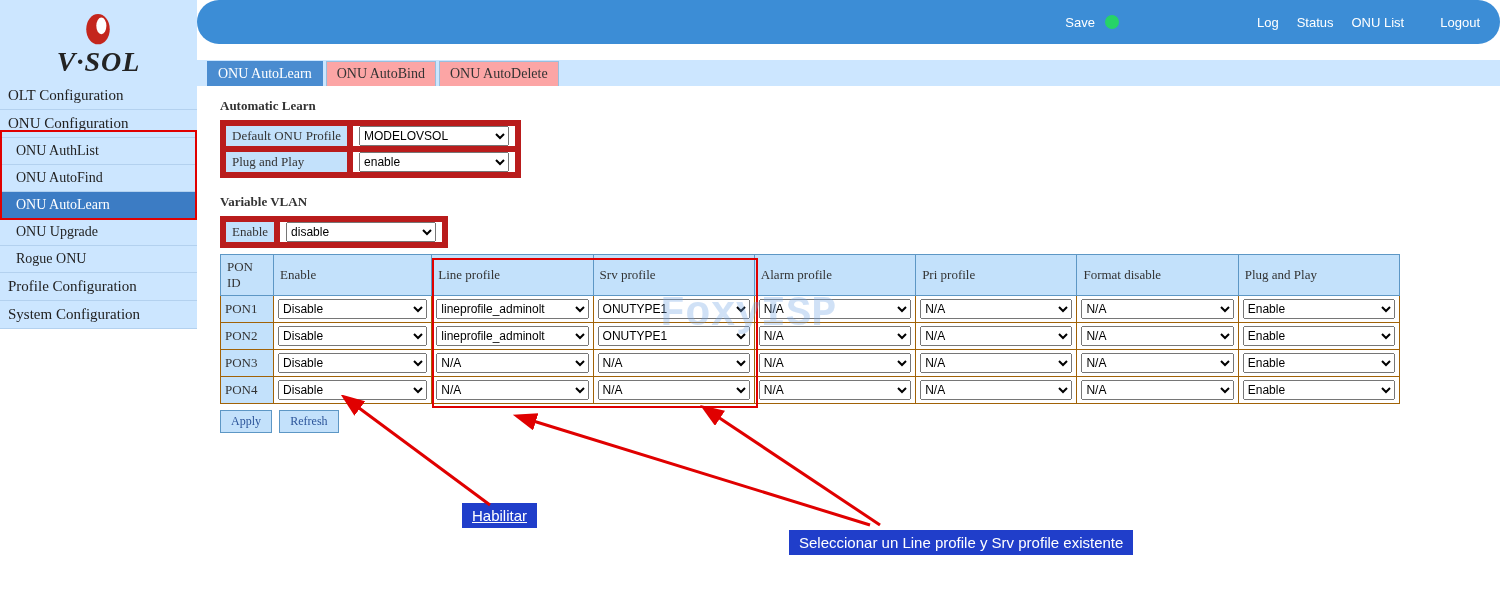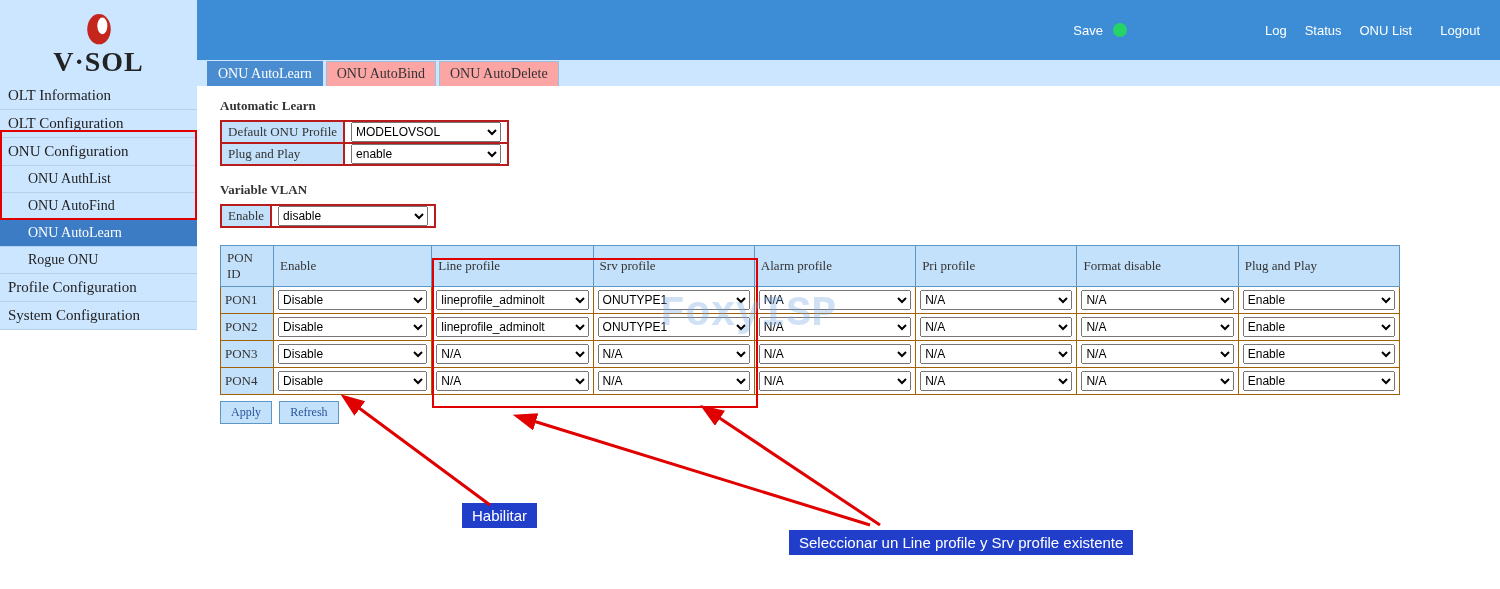--- a/index.html
+++ b/index.html
@@ -10,55 +10,55 @@
     color: #333;
     background: #fff;
     width: 1500px;
     height: 589px;
     position: relative;
     overflow: hidden;
   }
   
   .topbar {
     position: absolute;
-    left: 197px; right: 0; top: 0; height: 60px;
+    left: 197px; right: 0; top: 0; height: 44px;
     background: #3c8dd6;
     color: #fff;
     display: flex; align-items: center; justify-content: flex-end;
-    padding-right: 20px; gap: 18px;
+    padding-right: 20px; gap: 18px; border-radius: 27px;
   }
   .topbar .save-wrap { display:flex; align-items:center; gap:10px; margin-right:120px;}
   .topbar .dot { width:14px; height:14px; border-radius:50%; background:#26d367; display:inline-block;}
   .topbar a { color:#fff; text-decoration:none; font-size:13px; cursor:pointer;}
   
   .logo-area {
     position:absolute; left:0; top:0; width:197px; height:82px;
     background:#cce6ff; display:flex; align-items:center; justify-content:center;
     border-right:2px solid #e00000;
     border-top:2px solid #e00000;
     border-left:2px solid #e00000;
     border-bottom: none;
     border-color: transparent; 
   }
   .logo-area { border:none; background:#cce6ff;}
-  .logo-text { font-size:28px; font-weight:bold; color:#232323; letter-spacing:1px; font-family: "Times New Roman", serif;}
+  .logo-text { font-size:28px; font-weight:bold; color:#232323; letter-spacing:1px; font-family: "Times New Roman", serif; font-style: italic;}
   .sidebar {
     position:absolute; left:0; top:82px; width:197px;
     background:#cce6ff;
   }
   .sidebar .item {
     padding:5px 8px;
     border-bottom:1px solid #b3d1ef;
     font-family:"Times New Roman", serif;
     font-size:15px;
     cursor:pointer;
     color:#222;
     text-align:left;
   }
-  .sidebar .sub { padding-left:28px; font-size:14px; }
+  .sidebar .sub { padding-left:16px; font-size:14px; }
   .sidebar .active-sub { background:#3c7cc4; color:#fff; }
   
   .subbar {
     position:absolute; left:197px; top:60px; right:0; height:26px;
     background:#cce6ff; padding-left:10px; display:flex; align-items:flex-end;
   }
   .tabrow {
     display:flex; gap:3px; margin-top:2px;
   }
   .tab {
@@ -68,32 +68,32 @@
   }
   .tab.active { background:#4a8cd0; color:#fff; border-color:#4a8cd0;}
   .content {
     position:absolute; left:220px; top:92px; right:10px; font-family:"Times New Roman", serif;
   }
   .section-title { font-weight:bold; margin:6px 0; font-size:13px;}
   table.cfg {
     border-collapse:collapse; margin-top:4px;
   }
   table.cfg td, table.cfg th {
-    border:2px solid #b91c1c;
+    border:6px solid #b91c1c;
     padding:0 6px;
     background:#c3e1fb;
     font-weight:normal;
     text-align:left;
     font-size:13px;
   }
   table.cfg td.ctrl { background:#fff;text-decoration:underline;}
   select.wide { width:150px; height:20px; font-size:12px;}
   
   table.pon {
-    border-collapse:collapse; margin-top:17px; width:1180px;
+    border-collapse:collapse; margin-top:6px; width:1180px;
   }
   table.pon th {
     border:1px solid #5d97c5; background:#c3e1fb; font-weight:normal; text-align:left; padding:4px 6px; font-size:13px;
   }
   table.pon td {
     border:1px solid #a16207; background:#fff; padding:3px 4px;
   }
   table.pon td.id { background:#c3e1fb; width:50px;}
   table.pon select { width:100%; height:20px; font-size:12px;}
   .btn {
@@ -124,42 +124,42 @@
 <body>
 
 <div class="topbar">
   <div class="save-wrap">
     <a>Save</a>
     <span class="dot"></span>
   </div>
   <a>Log</a>
   <a>Status</a>
   <a>ONU List</a>
-  <a style="margin-left:10px">Logout</a>
+  <a style="margin-left:18px">Logout</a>
 </div>
 
 <div class="logo-area">
   <div style="text-align:center">
     <svg class="logo-svg" viewBox="0 0 40 50">
       <ellipse cx="20" cy="30" rx="14" ry="18" fill="#c4261d"></ellipse>
       <ellipse cx="24" cy="26" rx="6" ry="10" fill="#fff"></ellipse>
     </svg>
     <div class="logo-text">V·SOL</div>
   </div>
 </div>
 
 <div class="sidebar">
-  <div class="item">OLT Information</div>
   <div class="item">OLT Configuration</div>
   <div id="redgroup">
     <div class="item">ONU Configuration</div>
     <div class="item sub">ONU AuthList</div>
     <div class="item sub">ONU AutoFind</div>
     <div class="item sub active-sub">ONU AutoLearn</div>
   </div>
+  <div class="item sub">ONU Upgrade</div>
   <div class="item sub">Rogue ONU</div>
   <div class="item">Profile Configuration</div>
   <div class="item">System Configuration</div>
 </div>
 
 <div class="red-border-group" style="left:0px; top:130px; width:197px; height:90px;"></div>
 
 <div class="subbar">
   <div class="tabrow">
     <span class="tab active">ONU AutoLearn</span>
@@ -264,21 +264,21 @@
   </table>
 
   <span class="btn">Apply</span>
   <span class="btn">Refresh</span>
 </div>
 
 <div class="red-border-group" style="left:432px; top:258px; width:326px; height:150px;"></div>
 
 <div class="wm" style="left:660px; top:290px;">FoxyISP</div>
 
-<div class="annotation" style="left:462px; top:503px;">Habilitar</div>
+<div class="annotation" style="left:462px; top:503px;text-decoration:underline;">Habilitar</div>
 <div class="annotation" style="left:789px; top:530px;">Seleccionar un Line profile y Srv profile existente</div>
 
 <svg class="arrow" style="left:330px; top:395px; width:170px; height:120px;">
   <defs>
       <marker id="ah1" markerWidth="10" markerHeight="10" refX="2" refY="3" orient="auto">
     <path d="M0,0 L0,6 L8,3 z" fill="#e00000"></path>
       </marker>
     </defs>
   <line x1="160" y1="110" x2="25" y2="10" stroke="#e00000" stroke-width="3" marker-end="url(#ah1)"></line>
 </svg>

